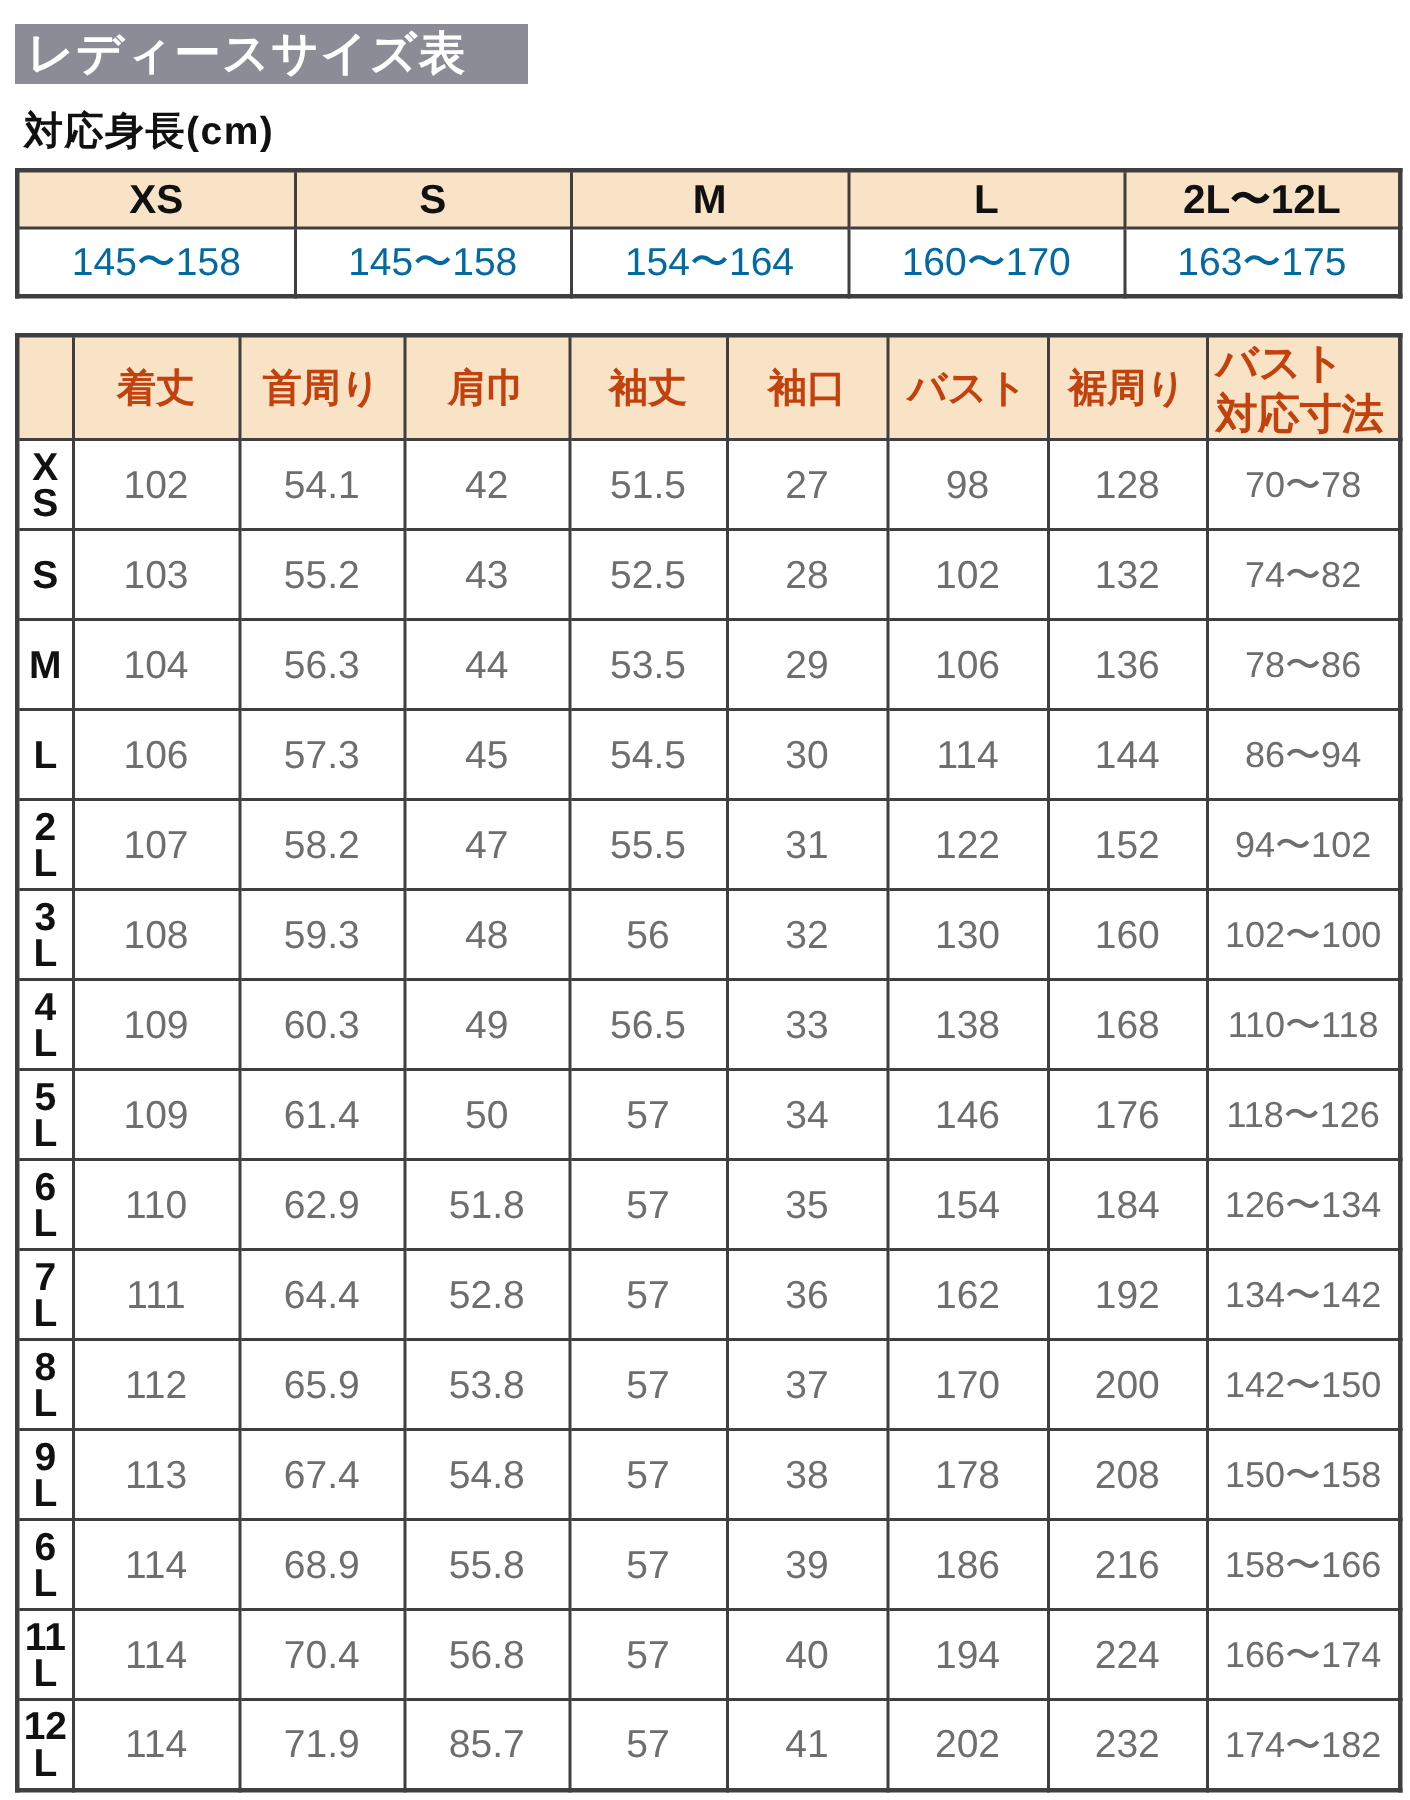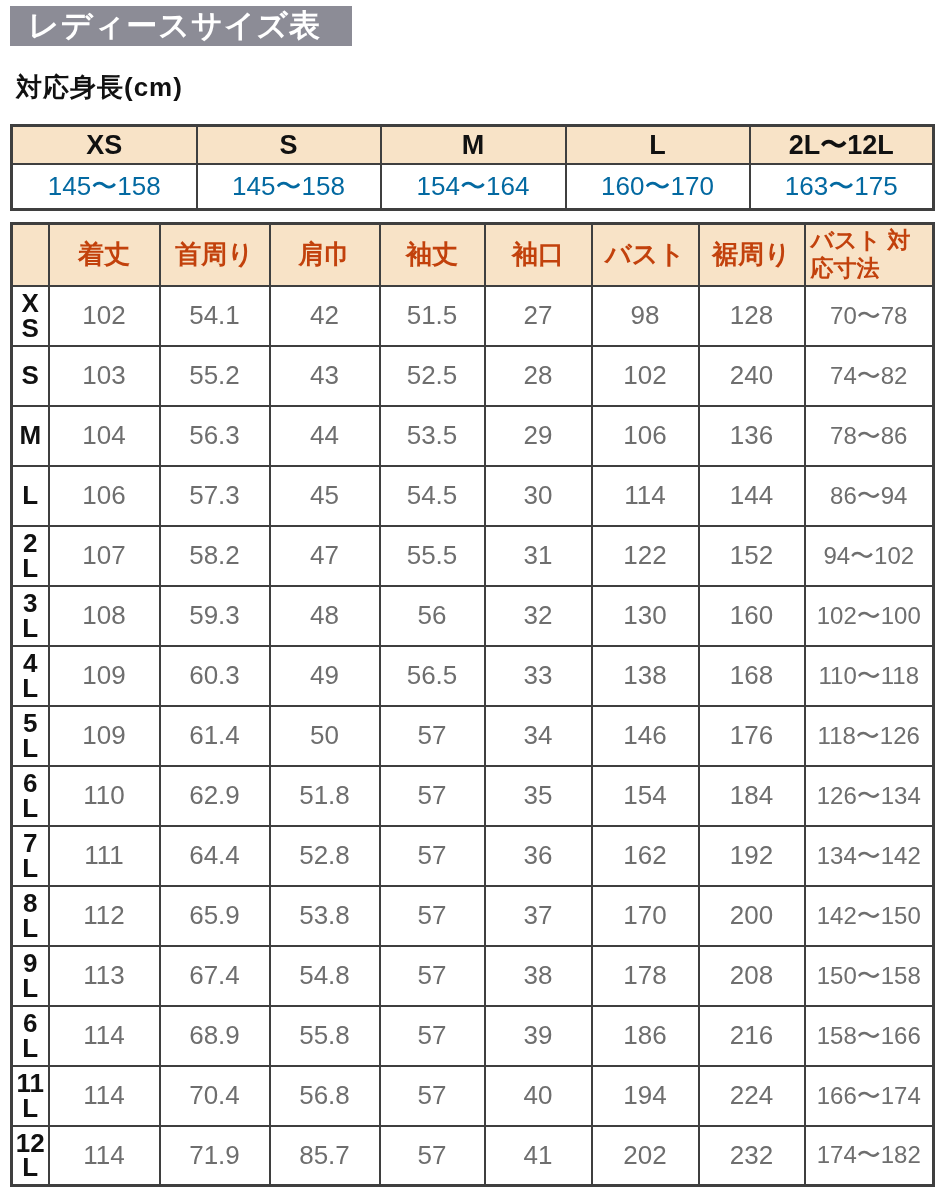--- a/index.html
+++ b/index.html
@@ -7,45 +7,45 @@
   body {
     width: 940px; height: 1200px;
     font-family: "Liberation Sans", "DejaVu Sans", sans-serif;
     position: relative;
     overflow: hidden;
   }
   .page { position: relative; width: 940px; height: 1200px; background: #ffffff; }
 
   
   .title-bar {
-    position: absolute; left: 10px; top: 6px;
+    position: absolute; left: 10px; top: 16px;
     width: 342px; height: 40px;
     background: #8c8c96;
     color: #ffffff;
     font-size: 31px; font-weight: bold;
     line-height: 40px;
-    padding-left: 18px;
+    padding-left: 8px;
     letter-spacing: 1px;
     white-space: nowrap;
   }
 
   
   .subtitle {
     position: absolute; left: 16px; top: 70px;
     font-size: 26px; font-weight: bold; color: #111111;
     letter-spacing: 1px;
     text-align: right;
   }
 
   table { border-collapse: collapse; table-layout: fixed; background: #ffffff; }
   th, td { border: 2px solid #3f3f3f; }
 
   
   .height-table {
-    position: absolute; left: 10px; top: 124px;
+    position: absolute; left: 10px; top: 112px;
     width: 922px;
     border: 3px solid #3f3f3f;
   }
   .height-table thead th {
     background: #f8e3c7;
     height: 33px;
     font-size: 27px; font-weight: bold; color: #111111;
     text-align: center; vertical-align: middle;
     padding: 0;
   }
@@ -64,21 +64,21 @@
     border: 3px solid #3f3f3f;
   }
   .size-table thead th {
     background: #f8e3c7;
     height: 62px;
     font-size: 26px; font-weight: bold; color: #c2410c;
     text-align: center; vertical-align: middle;
     padding: 0;
   }
   .size-table thead th.bust-head {
-    font-size: 23px;
+    font-size: 28px;
     text-align: left;
     padding-left: 5px;
     line-height: 1.2;
   }
   .size-table tbody tr { height: 60px; }
   .size-table tbody th.size-cell {
     background: #ffffff;
     font-size: 26px; font-weight: bold; color: #111111;
     text-align: center; vertical-align: middle;
     padding: 0;
@@ -177,21 +177,21 @@
         <tr>
           <th class="size-cell">
             <span class="size-line">S</span>
           </th>
           <td>103</td>
           <td>55.2</td>
           <td>43</td>
           <td>52.5</td>
           <td>28</td>
           <td>102</td>
-          <td>240</td>
+          <td>132</td>
           <td class="range-cell">74〜82</td>
         </tr>
         <tr>
           <th class="size-cell">
             <span class="size-line">M</span>
           </th>
           <td>104</td>
           <td>56.3</td>
           <td>44</td>
           <td>53.5</td>

